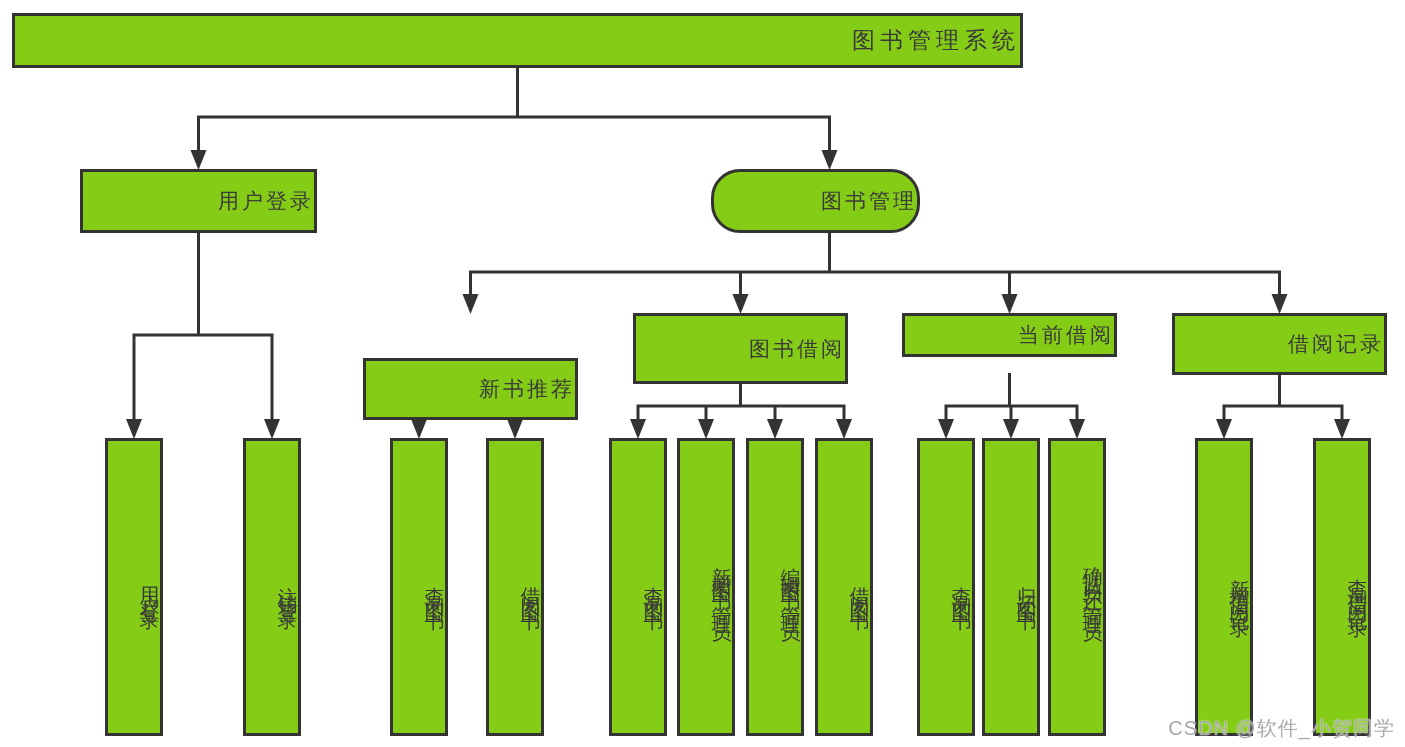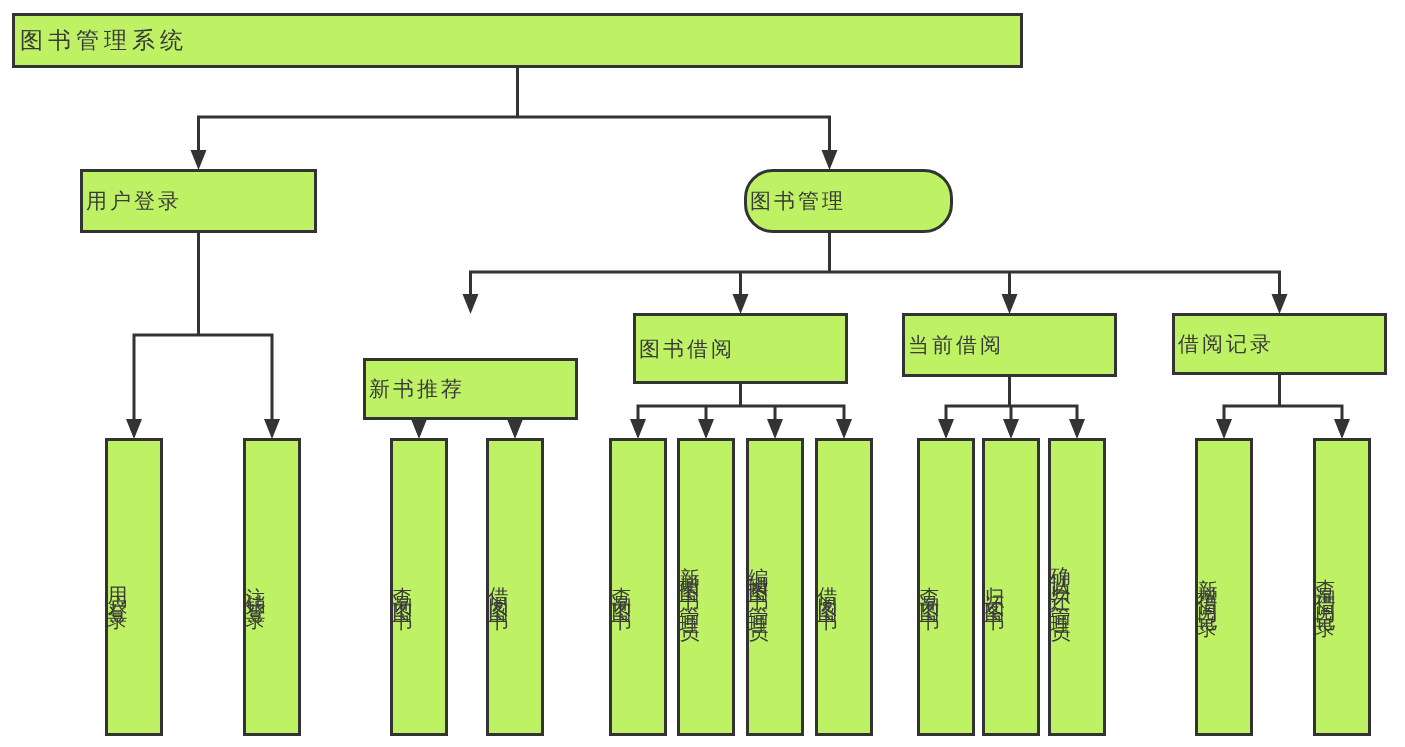--- a/index.html
+++ b/index.html
@@ -14,24 +14,24 @@
   .connector-svg {
     position: absolute;
     left: 0; top: 0;
     width: 1405px; height: 747px;
     z-index: 1;
   }
   .box {
     position: absolute;
     box-sizing: border-box;
     border: 3px solid #b91c1c;
-    background: #bef264;
+    background: #84cc16;
     display: flex;
     align-items: center;
-    justify-content: flex-start;
+    justify-content: flex-end;
     color: #3a3a3a;
     z-index: 2;
   }
   .box.h span {
     font-size: 21px;
     letter-spacing: 3px;
     text-indent: 3px;
     white-space: nowrap;
   }
   .box.title span {
@@ -104,30 +104,30 @@
         <polygon points="1334,419 1350,419 1342,439" fill="#333333"></polygon>
       </g>
     </svg>
   <div id="nodes">
       <div class="box h title" style="left: 12px; top: 13px; width: 1011px; height: 55px; border-color: rgb(51, 51, 51); color: rgb(58, 58, 58);">
         <span>图书管理系统</span>
       </div>
       <div class="box h" style="left: 80px; top: 169px; width: 237px; height: 64px; border-color: rgb(51, 51, 51); color: rgb(58, 58, 58);">
         <span>用户登录</span>
       </div>
-      <div class="box h" style="left: 744px; top: 169px; width: 209px; height: 64px; border-color: rgb(51, 51, 51); color: rgb(58, 58, 58); border-radius: 29px;">
+      <div class="box h" style="left: 711px; top: 169px; width: 209px; height: 64px; border-color: rgb(51, 51, 51); color: rgb(58, 58, 58); border-radius: 29px;">
         <span>图书管理</span>
       </div>
       <div class="box h" style="left: 363px; top: 313px; width: 215px; height: 62px; border-color: rgb(51, 51, 51); color: rgb(58, 58, 58); margin-top: 45px;">
         <span>新书推荐</span>
       </div>
       <div class="box h" style="left: 633px; top: 313px; width: 215px; height: 71px; border-color: rgb(51, 51, 51); color: rgb(58, 58, 58);">
         <span>图书借阅</span>
       </div>
-      <div class="box h" style="left: 902px; top: 313px; width: 215px; height: 64px; border-color: rgb(51, 51, 51); color: rgb(58, 58, 58);">
+      <div class="box h" style="left: 902px; top: 313px; width: 215px; height: 44px; border-color: rgb(51, 51, 51); color: rgb(58, 58, 58);">
         <span>当前借阅</span>
       </div>
       <div class="box h" style="left: 1172px; top: 313px; width: 215px; height: 62px; border-color: rgb(51, 51, 51); color: rgb(58, 58, 58);">
         <span>借阅记录</span>
       </div>
       <div class="box v" style="left: 105px; top: 438px; width: 58px; height: 298px; border-color: rgb(51, 51, 51); color: rgb(58, 58, 58);">
         <span>用户登录</span>
       </div>
       <div class="box v" style="left: 243px; top: 438px; width: 58px; height: 298px; border-color: rgb(51, 51, 51); color: rgb(58, 58, 58);">
         <span>注销登录</span>
@@ -159,13 +159,14 @@
       <div class="box v" style="left: 1048px; top: 438px; width: 58px; height: 298px; border-color: rgb(51, 51, 51); color: rgb(58, 58, 58);">
         <span>确认归还（管理员）</span>
       </div>
       <div class="box v" style="left: 1195px; top: 438px; width: 58px; height: 298px; border-color: rgb(51, 51, 51); color: rgb(58, 58, 58);">
         <span>新增借阅记录</span>
       </div>
       <div class="box v" style="left: 1313px; top: 438px; width: 58px; height: 298px; border-color: rgb(51, 51, 51); color: rgb(58, 58, 58);">
         <span>查询借阅记录</span>
       </div>
     </div>
+  <div class="watermark" style="color: rgb(169, 169, 169);">CSDN @软件_小贺同学</div>
 </div>
 
 </body></html>

